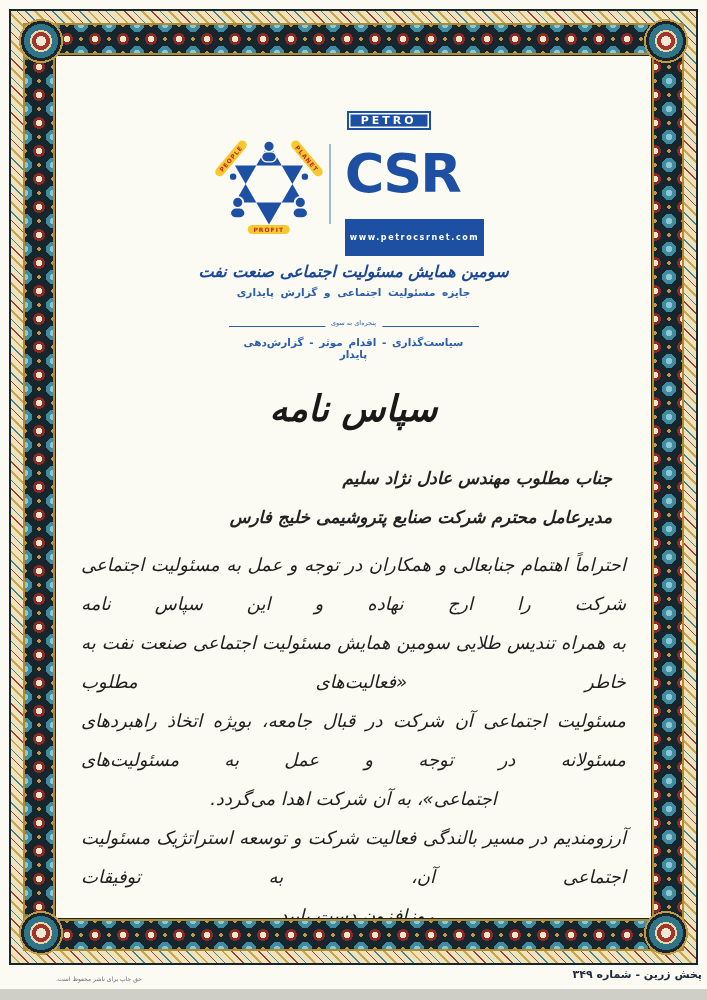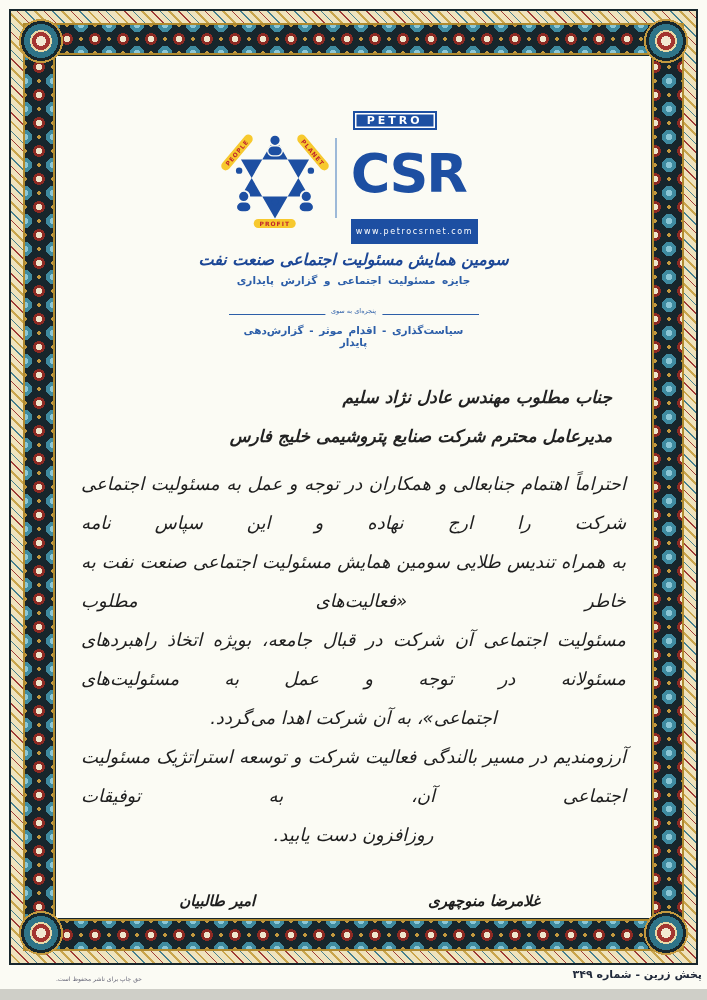--- a/index.html
+++ b/index.html
@@ -89,22 +89,22 @@
   .petro-badge{
     display:inline-block; background:var(--logo_blue); color:#fff; font-weight:bold;
     font-size:11px; letter-spacing:3px; padding:1px 12px;
     box-shadow:inset 0 0 0 1.5px #fff, 0 0 0 2px var(--logo_blue); margin:2px 0 0 4px;
   }
   .csr-big{
     font-size:54px; font-weight:bold; color:var(--logo_blue);
     line-height:0.95; letter-spacing:-2px;
   }
   .web-strip{
-    background:var(--logo_blue); color:#fff; font-size:8px; font-weight:normal;
-    letter-spacing:1.6px; padding:8px 5px; width:100%; text-align:center;
+    background:var(--logo_blue); color:#fff; font-size:8px; font-weight:bold;
+    letter-spacing:1.6px; padding:14px 5px; width:100%; text-align:center;
   }
 
   
   .conf-title{margin-top:6px; font-size:16px; font-weight:bold; font-style:italic; color:var(--header_blue_dark);}
   .award-line{margin-top:5px; font-size:10.5px; font-weight:bold; color:var(--header_blue); word-spacing:3px;}
   .policy-wrap{position:relative; width:250px; margin:28px auto 0; border-top:1px solid var(--header_blue); padding-top:9px;}
   .window-line{
     position:absolute; top:-8px; left:50%; transform:translateX(-50%);
     background:var(--paper); padding:0 6px; font-size:6.5px; color:var(--header_blue); white-space:nowrap;
   }
@@ -170,20 +170,21 @@
               </div>
             </div>
 
             <div class="conf-title">سومین همایش مسئولیت اجتماعی صنعت نفت</div>
             <div class="award-line">جایزه مسئولیت اجتماعی و گزارش پایداری</div>
             <div class="policy-wrap">
               <span class="window-line">پنجره‌ای به سوی</span>
               <div class="policy-line">سیاست‌گذاری - اقدام موثر - گزارش‌دهی پایدار</div>
             </div>
 
+            <div class="cert-title">سپاس نامه</div>
 
             <div class="recipient">
               <div>جناب مطلوب مهندس عادل نژاد سلیم</div>
               <div>مدیرعامل محترم شرکت صنایع پتروشیمی خلیج فارس</div>
             </div>
 
             <div class="body-text">
               <div class="line-full">احتراماً اهتمام جنابعالی و همکاران در توجه و عمل به مسئولیت اجتماعی شرکت را ارج نهاده و این سپاس نامه</div>
               <div class="line-full">به همراه تندیس طلایی سومین همایش مسئولیت اجتماعی صنعت نفت به خاطر «فعالیت‌های مطلوب</div>
               <div class="line-full">مسئولیت اجتماعی آن شرکت در قبال جامعه، بویژه اتخاذ راهبردهای مسئولانه در توجه و عمل به مسئولیت‌های</div>

